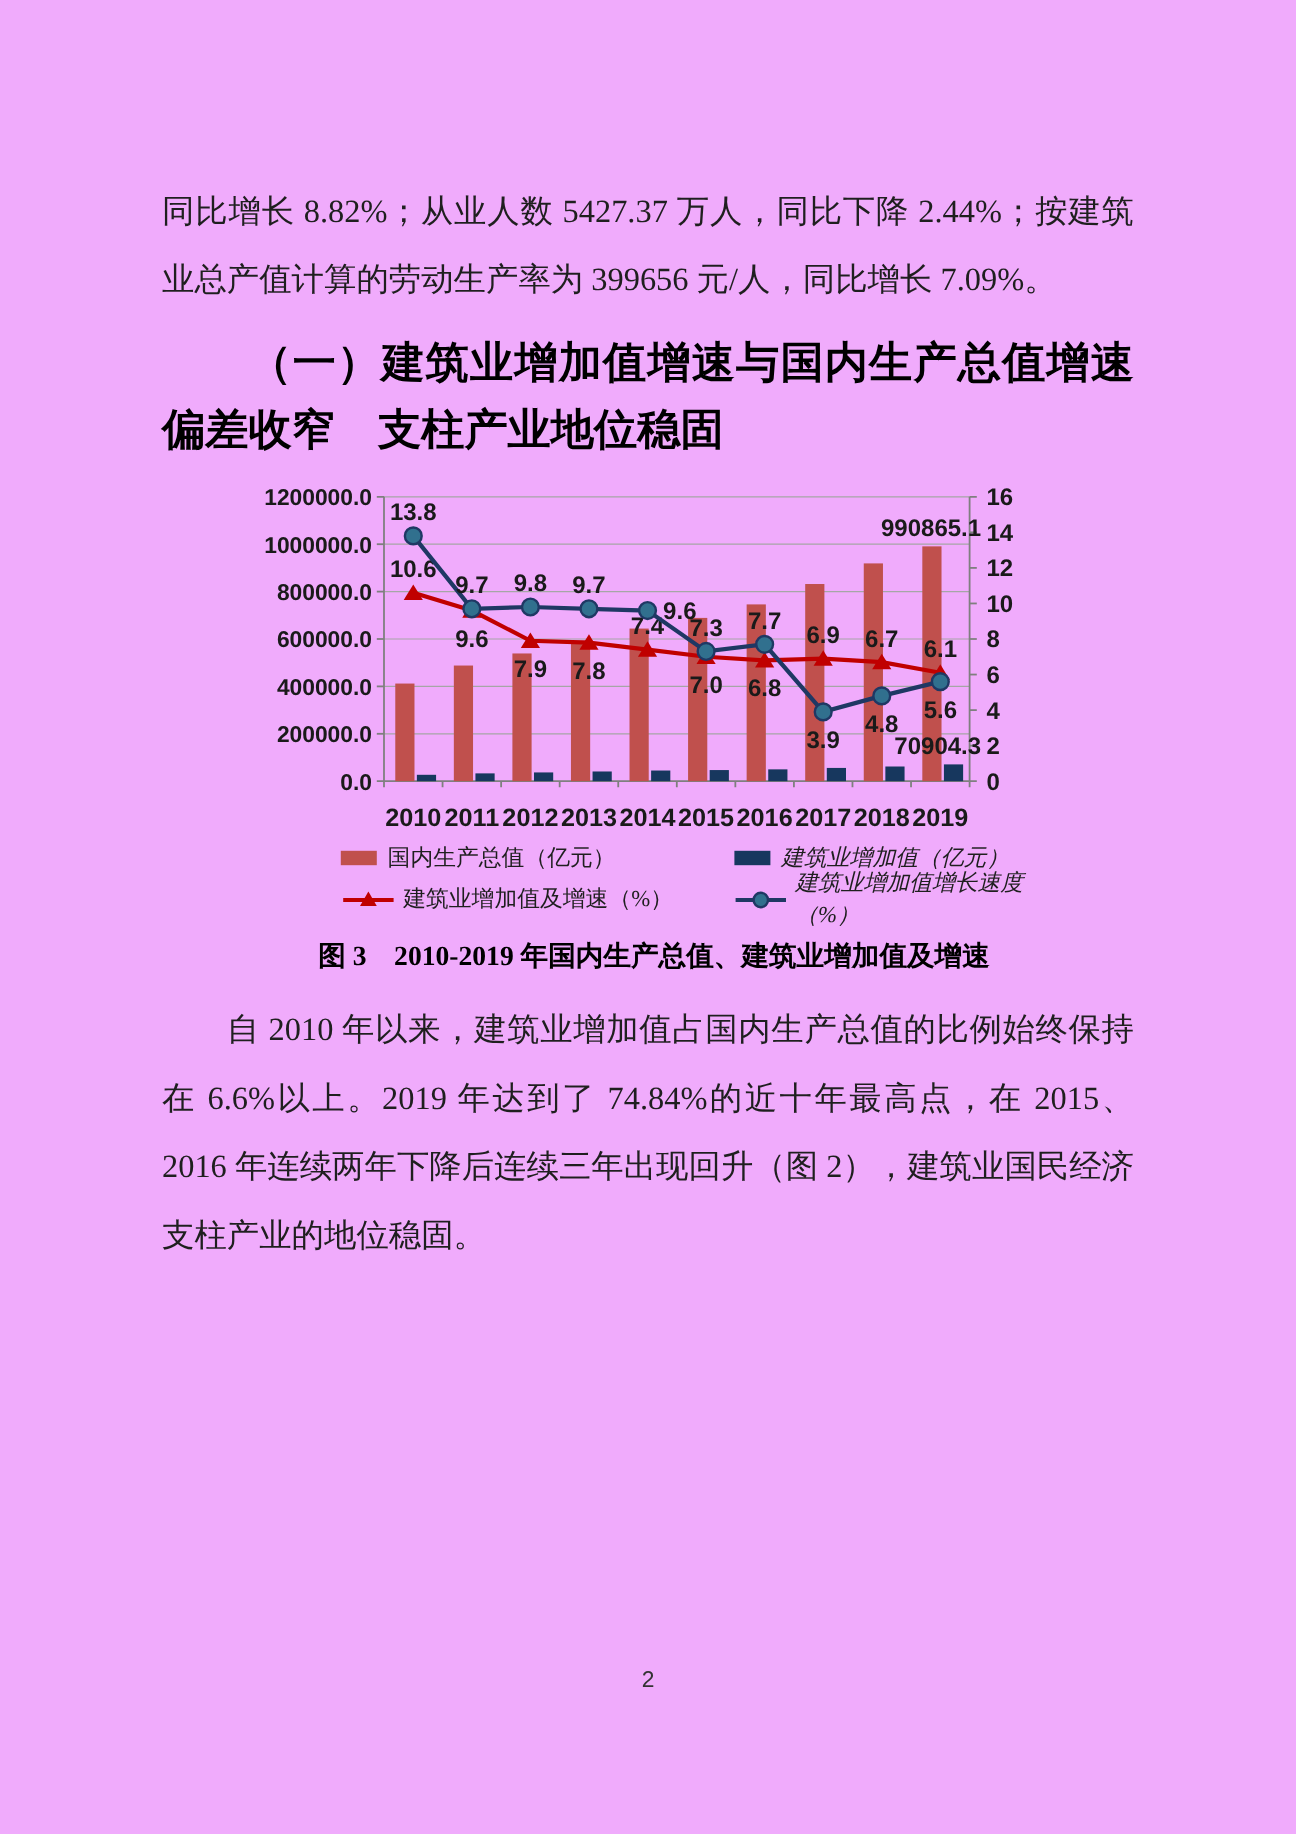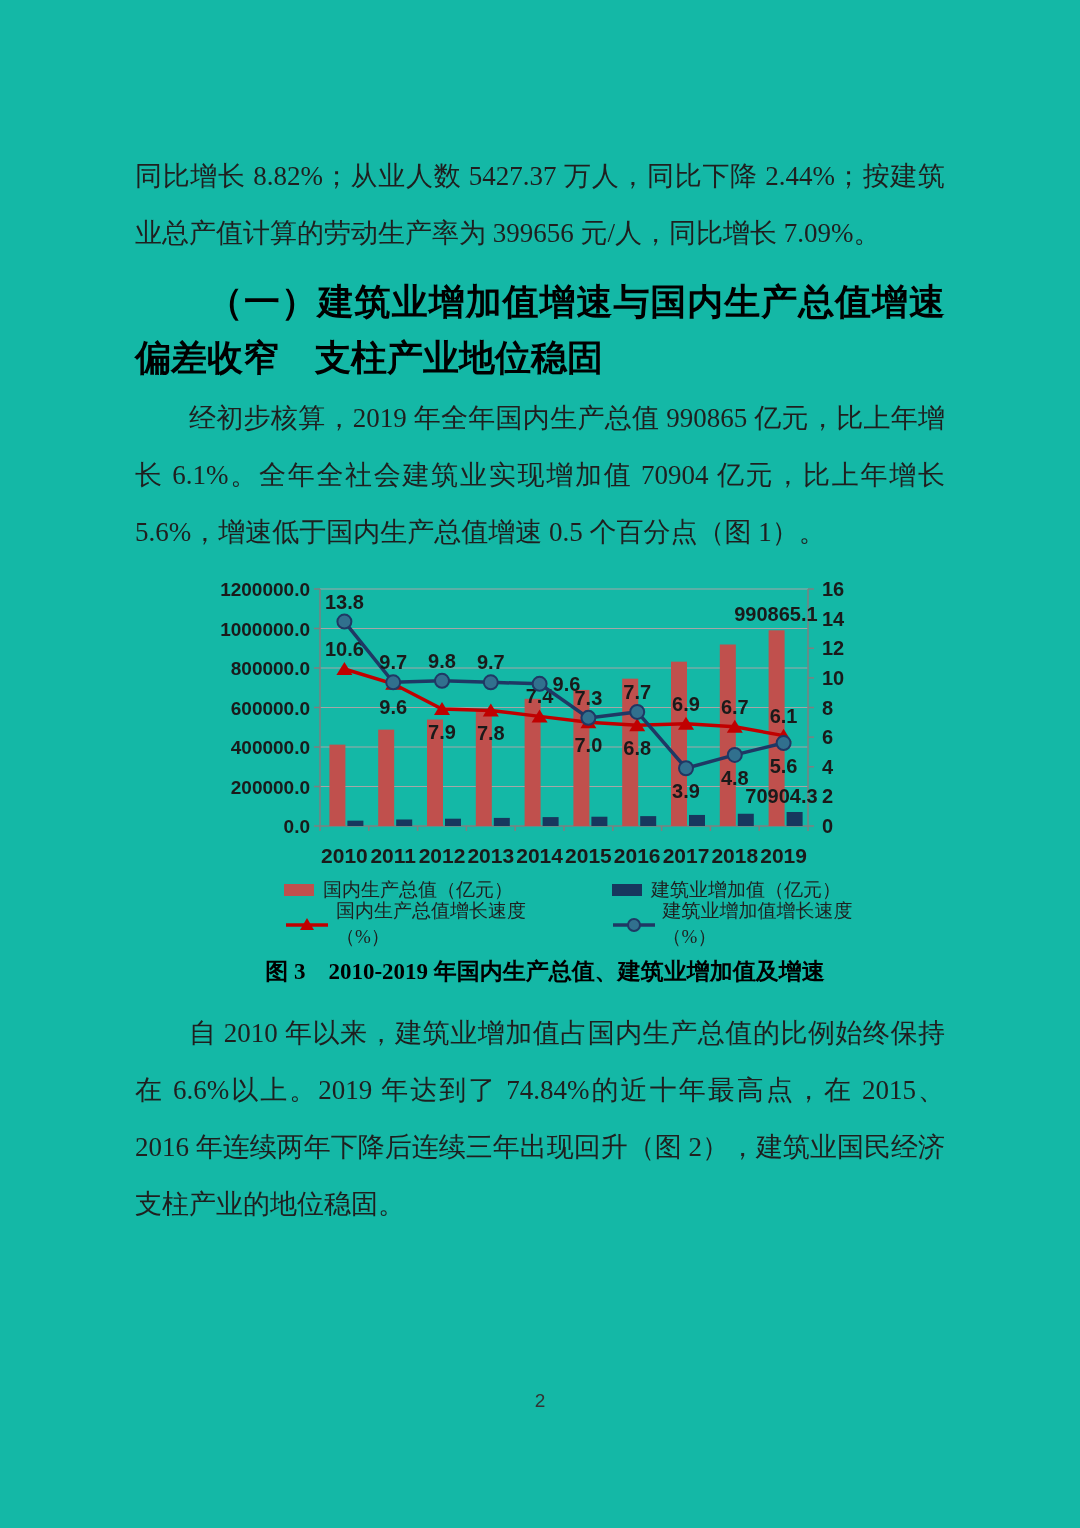--- a/index.html
+++ b/index.html
@@ -1,32 +1,32 @@
 <!DOCTYPE html>
 <html><head>
 <meta charset="utf-8">
 <style>
   html,body{margin:0;padding:0;background:#ffffff;}
   .page{
-    position:relative; width:1080px; height:1528px; background:#14b8a6;
+    position:relative; width:1080px; height:1528px; background:#f0abfc;
     font-family:"Liberation Serif", serif; color:#1f1f1f; overflow:hidden;
   }
   .content{position:absolute; left:135px; top:148px; width:810px;}
   .body-text{font-size:27px; line-height:57px; text-align:justify; margin:0;}
   .indent{text-indent:2em;}
   .heading{
     font-size:36px; line-height:56px; font-weight:bold; color:#000;
     text-indent:2em; text-align:justify; margin:12px 0 4px 0;
   }
   .figure{width:720px; margin:10px 0 0 50px;}
   .chart-svg{display:block;}
   .legend{margin-top:2px;}
   .legend-row{display:flex; align-items:center; margin-left:58px; height:34px;}
   .legend-item{display:flex; align-items:center; width:287px; font-size:19px; color:#1f1f1f;padding-left:41px;}
-  .legend-item:last-child{width:auto;}
+  .legend-item:last-child{width:auto;font-style:italic;}
   .swatch{display:inline-block; width:30px; height:12px; margin-right:9px; flex:none;}
   .swatch-line{display:inline-block; margin-right:6px; flex:none;}
   .caption{
     font-size:23px; font-weight:bold; color:#000; text-align:center;
     margin-top:16px; line-height:30px;
   }
   .after-figure{margin-top:18px;}
   .page-number{
     position:absolute; top:1390px; left:0; width:100%; text-align:center;
     font-family:"Liberation Sans", sans-serif; font-size:19px; color:#333;
@@ -35,21 +35,20 @@
 </head>
 <body>
 
 <div class="page">
   <div class="content">
 
     <p class="body-text">同比增长 8.82%；从业人数 5427.37 万人，同比下降 2.44%；按建筑业总产值计算的劳动生产率为 399656 元/人，同比增长 7.09%。</p>
 
     <h2 class="heading">（一）建筑业增加值增速与国内生产总值增速偏差收窄　支柱产业地位稳固</h2>
 
-    <p class="body-text indent">经初步核算，2019 年全年国内生产总值 990865 亿元，比上年增长 6.1%。全年全社会建筑业实现增加值 70904 亿元，比上年增长 5.6%，增速低于国内生产总值增速 0.5 个百分点（图 1）。</p>
 
     <figure class="figure" style="margin-block:10px 0;">
       <svg class="chart-svg" width="720" height="300" viewBox="0 0 720 300" style="font-family:'Liberation Sans', sans-serif;">
           <line x1="129" y1="255" x2="135" y2="255" stroke="#7F7F7F" stroke-width="1.5"></line>
           <line x1="135" y1="215.5" x2="623" y2="215.5" stroke="#A6A6A6" stroke-width="1"></line>
           <line x1="129" y1="215.5" x2="135" y2="215.5" stroke="#7F7F7F" stroke-width="1.5"></line>
           <line x1="135" y1="176" x2="623" y2="176" stroke="#A6A6A6" stroke-width="1"></line>
           <line x1="129" y1="176" x2="135" y2="176" stroke="#7F7F7F" stroke-width="1.5"></line>
           <line x1="135" y1="136.5" x2="623" y2="136.5" stroke="#A6A6A6" stroke-width="1"></line>
           <line x1="129" y1="136.5" x2="135" y2="136.5" stroke="#7F7F7F" stroke-width="1.5"></line>
@@ -184,21 +183,21 @@
             <span class="swatch" style="background: rgb(23, 55, 94);"></span>
             <span>建筑业增加值（亿元）</span>
           </div>
         </div>
         <div class="legend-row">
           <div class="legend-item">
             <svg class="swatch-line" width="46" height="18" viewBox="0 0 46 18">
               <line x1="2" y1="10" x2="44" y2="10" stroke-width="3.5" stroke="#C00000"></line>
               <polygon points="23,3 16,15 30,15" fill="#C00000"></polygon>
             </svg>
-            <span>国内生产总值增长速度（%）</span>
+            <span>建筑业增加值及增速（%）</span>
           </div>
           <div class="legend-item">
             <svg class="swatch-line" width="46" height="18" viewBox="0 0 46 18">
               <line x1="2" y1="10" x2="44" y2="10" stroke-width="3.5" stroke="#1F3864"></line>
               <circle cx="23" cy="10" r="6" stroke-width="2" fill="#31708E" stroke="#1F3864"></circle>
             </svg>
             <span>建筑业增加值增长速度（%）</span>
           </div>
         </div>
       </div>

